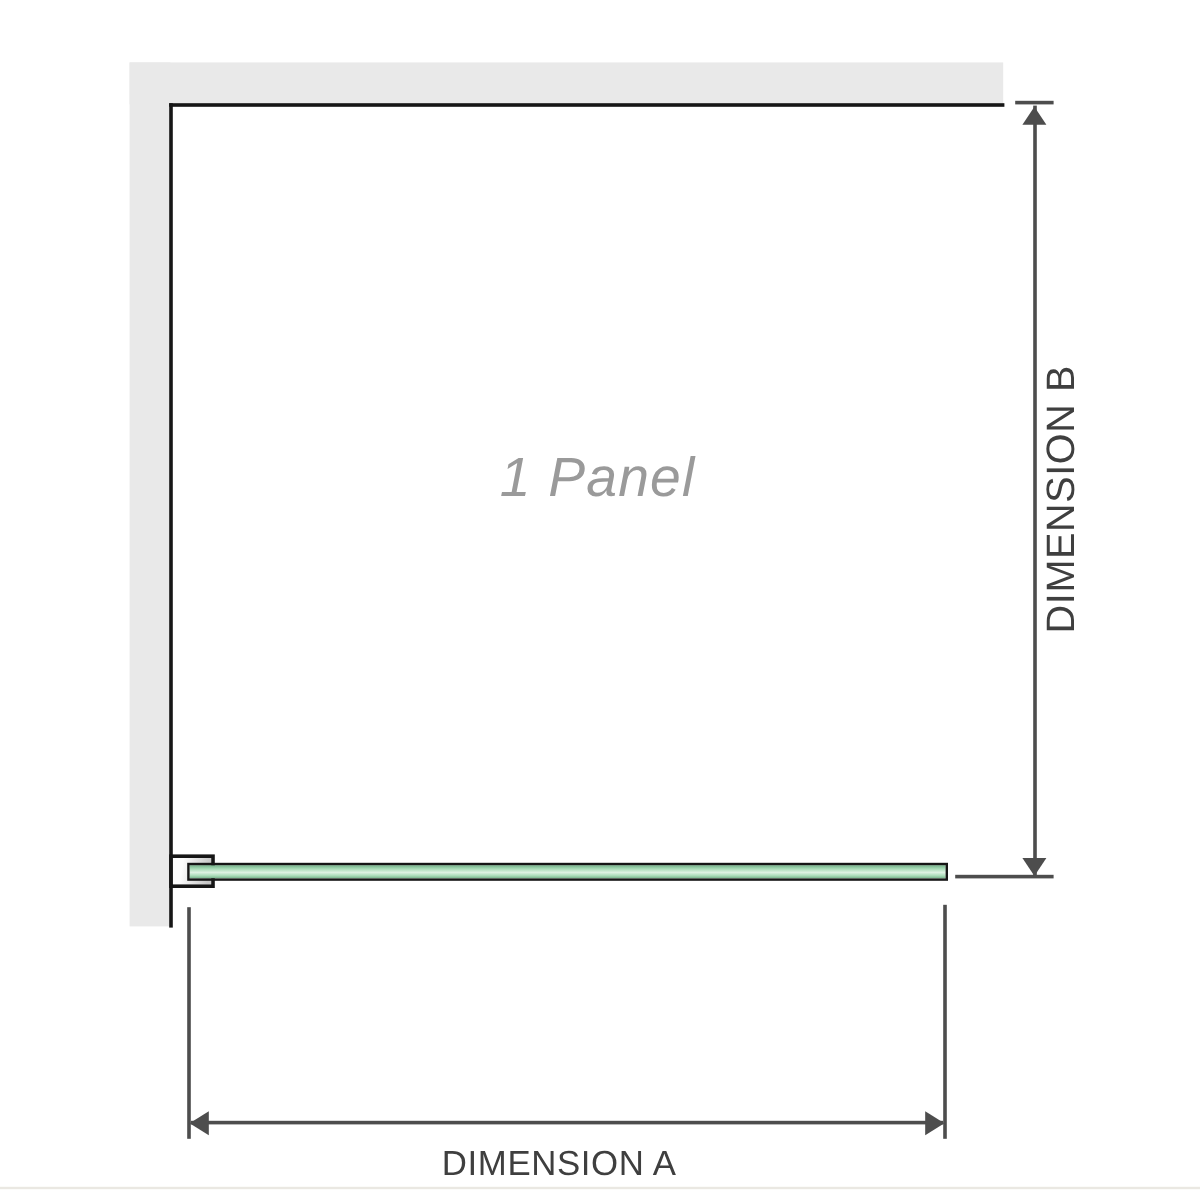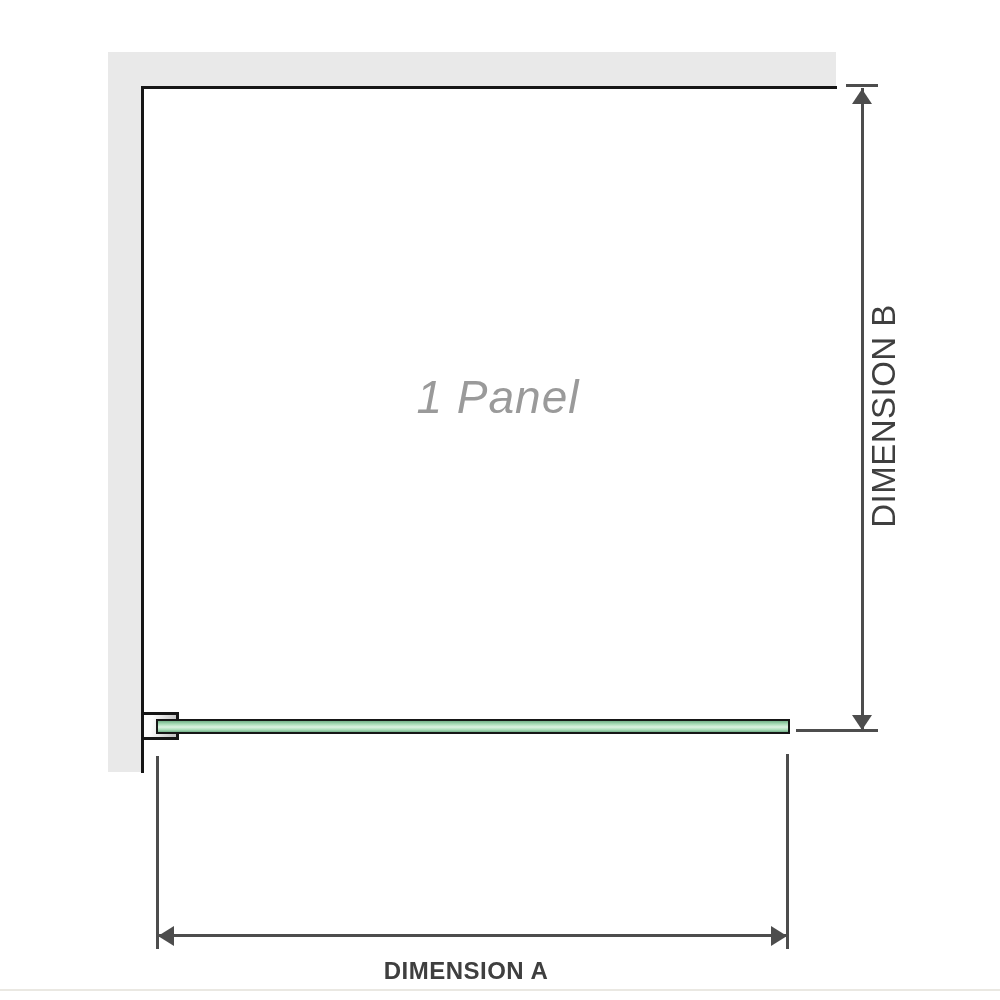--- a/index.html
+++ b/index.html
@@ -67,21 +67,21 @@
   }
 
   
   .dima-ext-left{left:156px;top:756px;width:3px;height:193px;background:var(--dim-line);}
   .dima-ext-right{left:786px;top:754px;width:3px;height:195px;background:var(--dim-line);}
   .dima-line{left:159px;top:934px;width:627px;height:3px;background:var(--dim-line);}
   .arrow-left{left:158px;top:926px;border-top:10px solid transparent;border-bottom:10px solid transparent;border-right:16px solid var(--dim-line);}
   .arrow-right{left:771px;top:926px;border-top:10px solid transparent;border-bottom:10px solid transparent;border-left:16px solid var(--dim-line);}
   .dima-label{
     left:466px;top:971px;transform:translate(-50%,-50%);
-    font-size:24px;font-weight:700;color:var(--dim-text);
+    font-size:29px;font-weight:400;color:var(--dim-text);
     letter-spacing:0.5px;white-space:nowrap;
   }
 
   .bottom-rule{left:0;top:989px;width:1000px;height:2px;background:var(--bottom-rule);}
 </style>
 </head>
 <body>
 
 <div class="stage">
 

